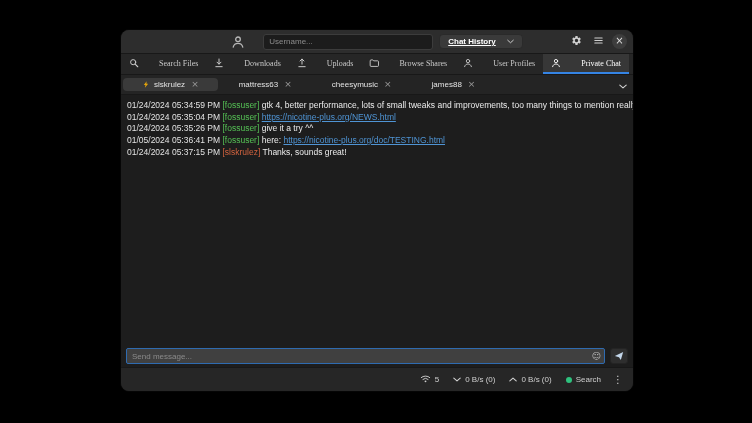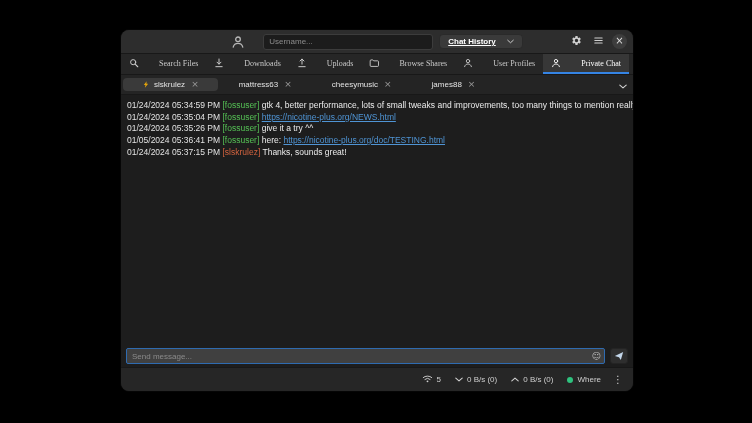--- a/index.html
+++ b/index.html
@@ -271,19 +271,19 @@
         <span>0 B/s (0)</span>
       </button>
       <button class="status-item">
         <span class="chev"><svg viewBox="0 0 10 6">
               <path d="M1 4.8 5 1.2 9 4.8" fill="none" stroke="currentColor" stroke-linecap="round" stroke-linejoin="round" stroke-width="1.4"></path>
             </svg></span>
         <span>0 B/s (0)</span>
       </button>
       <button class="status-item">
         <span class="online-dot"></span>
-        <span>Where</span>
+        <span>Search</span>
       </button>
       <button class="kebab-btn"><span>⋮</span></button>
     </div>
 
   </div>
 </div>
 
 </body></html>

